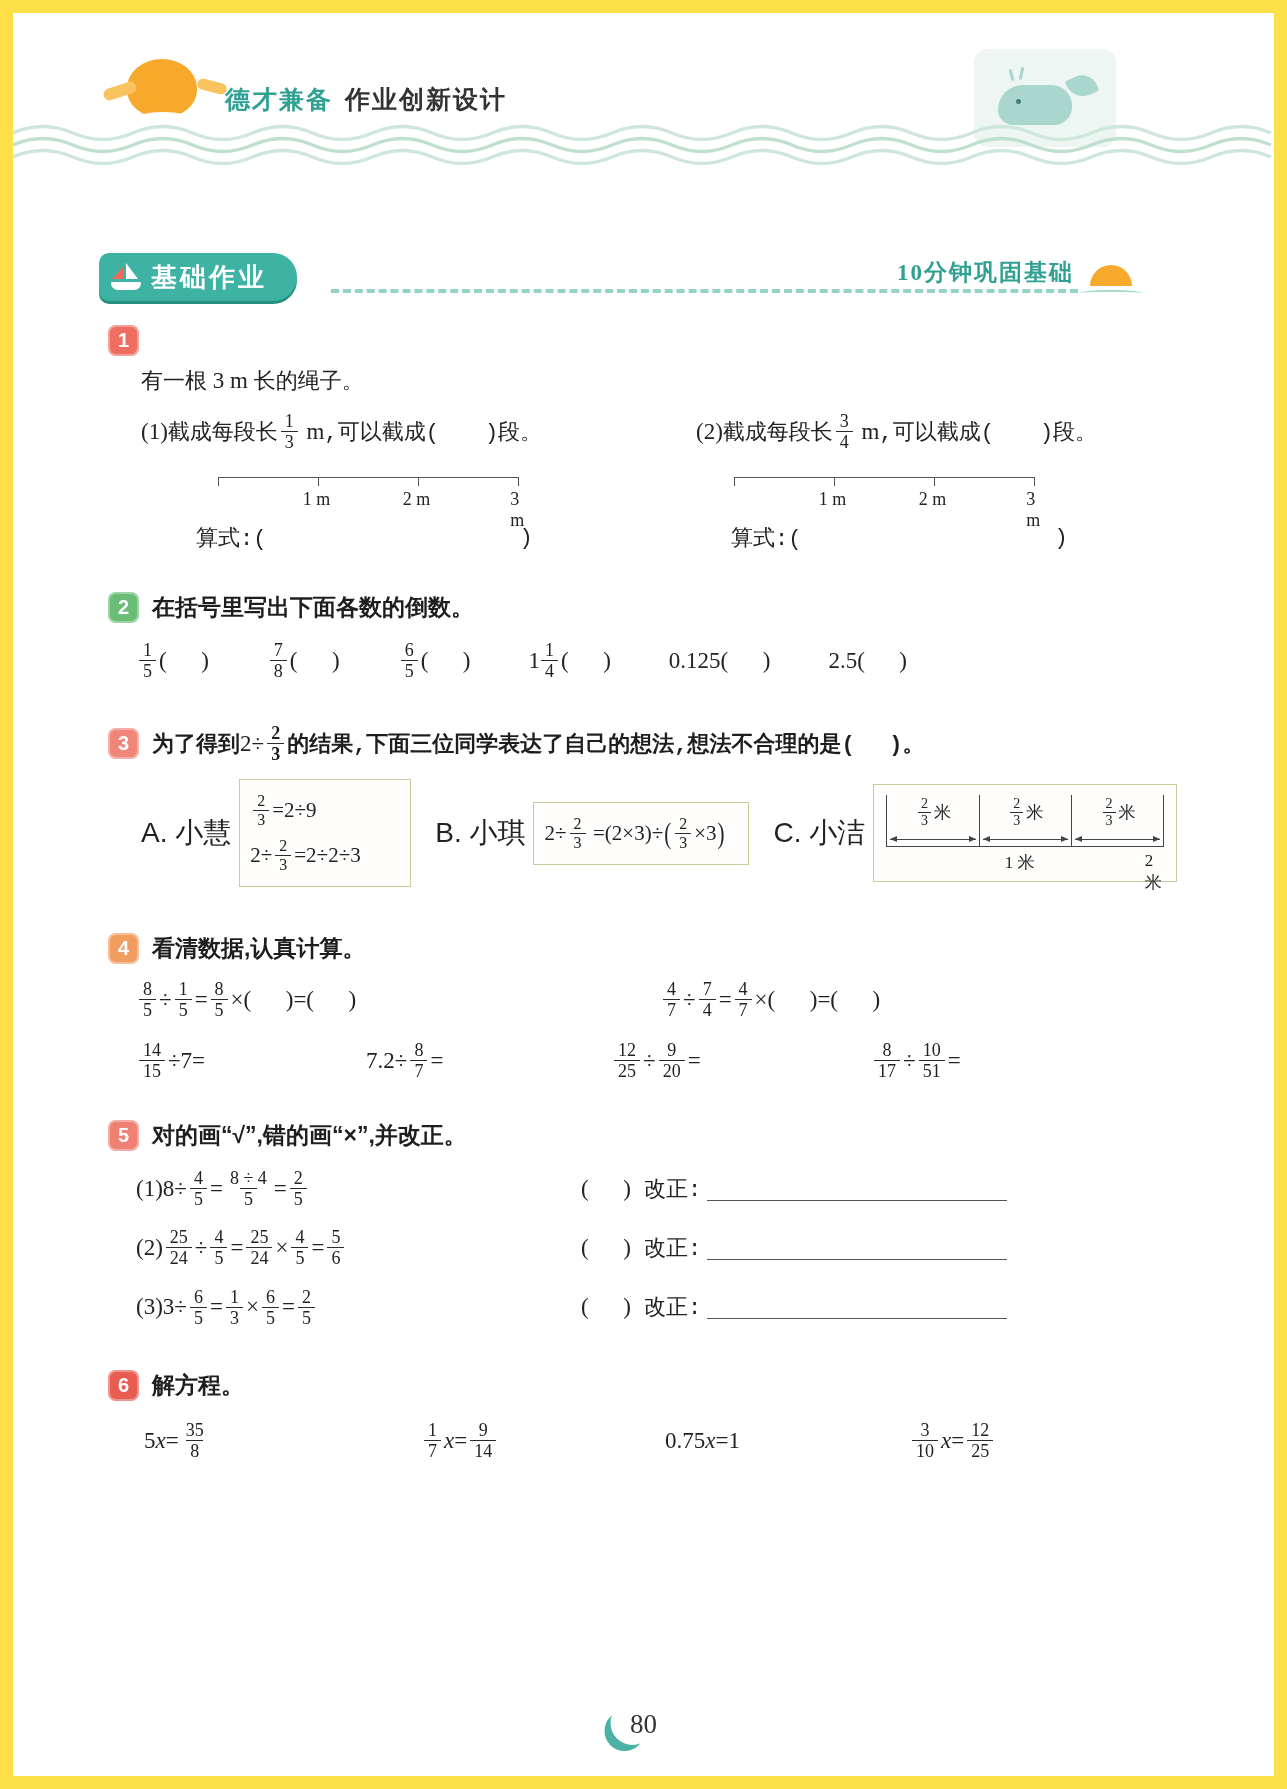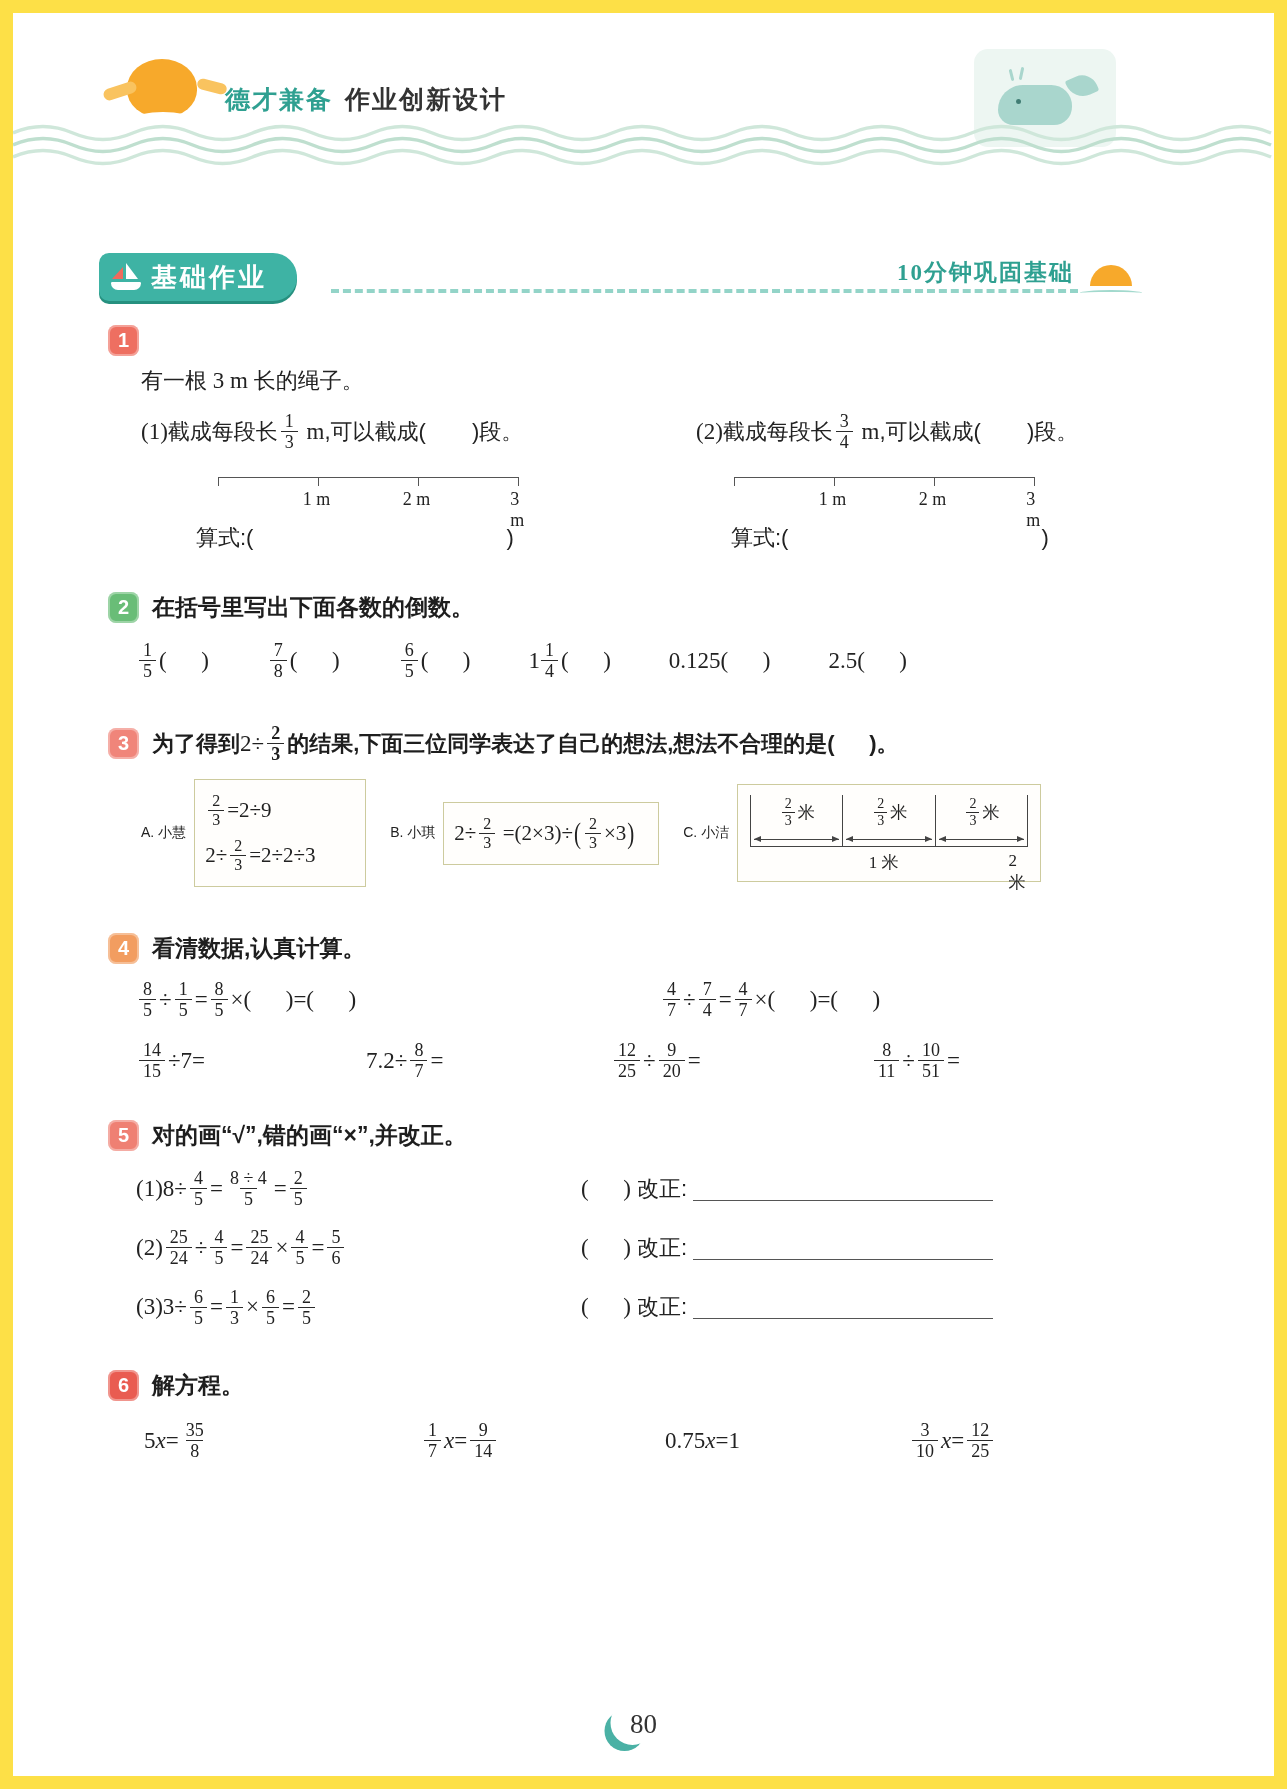--- a/index.html
+++ b/index.html
@@ -51,21 +51,21 @@
 .q{position:absolute;left:95px;right:85px}
 .qhead{display:flex;align-items:center;gap:13px}
 .qbadge{flex:0 0 auto;width:31px;height:31px;border-radius:8px;color:#fff;font-size:20px;font-weight:bold;display:flex;align-items:center;justify-content:center;box-shadow:inset 0 0 0 2px rgba(255,255,255,.35)}
 .qtitle{font-size:23px;font-weight:bold;color:#1e1e1e}
 .qtmath{font-weight:bold}
 .qtmath .rm{font-weight:normal}
 .indent{padding-left:33px}
 
 
 .math{display:inline-flex;align-items:center;flex-wrap:wrap;white-space:pre;font-size:22px}
-.math .cjk{font-family:Liberation Sans, sans-serif}
+.math .cjk{font-family:Liberation Mono, monospace}
 .math .rm{font-family:"Liberation Serif","DejaVu Serif",serif;font-size:23px}
 .frac{display:inline-flex;flex-direction:column;align-items:center;margin:1px 3px;font-family:"Liberation Serif","DejaVu Serif",serif;line-height:1.12}
 .fnum,.fden{padding:0 4px;font-size:18px;text-align:center}
 .fden{border-top:1.5px solid #2a2a2a}
 .mix{display:inline-flex;align-items:center}
 .mix .frac{margin-left:1px}
 .var{font-style:italic}
 .bigp{display:inline-block;transform:scaleY(1.45);margin:0 1px}
 .blankline{display:inline-block;width:300px;height:24px;border-bottom:1.4px solid #555;margin-left:6px}
 
@@ -82,21 +82,21 @@
 .frow .f1{width:535px}
 
 
 .q2pos{top:579px}
 .q2row{display:flex;align-items:center;margin-top:16px;padding-left:28px;gap:58px}
 
 
 .q3pos{top:709px}
 .optrow{display:flex;align-items:center;margin-top:14px;padding-left:33px;gap:24px}
 .opt{display:flex;align-items:center;gap:8px}
-.optlabel{font-size:14px;white-space:nowrap}
+.optlabel{font-size:28px;white-space:nowrap}
 .optbox{border:1.6px solid #cdcb9e;padding:8px 10px;background:#fffefc}
 .boxA{width:172px}
 .boxB{width:216px}
 .boxC{width:304px}
 .boxline{margin:3px 0}
 .boxline .rm{font-size:21px}
 .boxline .fnum,.boxline .fden{font-size:16px}
 .cdiag{position:relative;width:278px;margin:2px auto 0}
 .cdrow{display:flex}
 .cdseg{flex:1;position:relative;border-right:1.3px solid #444;padding:0 0 16px;display:flex;justify-content:center}
@@ -291,21 +291,21 @@
         <span class="qtitle">看清数据,认真计算。</span>
       </div>
       <div class="q4r1">
         <div class="q4a math"><span class="frac"><span class="fnum">8</span><span class="fden">5</span></span><span class="rm">÷</span><span class="frac"><span class="fnum">1</span><span class="fden">5</span></span><span class="rm">=</span><span class="frac"><span class="fnum">8</span><span class="fden">5</span></span><span class="rm">×(      )=(      )</span></div>
         <div class="math"><span class="frac"><span class="fnum">4</span><span class="fden">7</span></span><span class="rm">÷</span><span class="frac"><span class="fnum">7</span><span class="fden">4</span></span><span class="rm">=</span><span class="frac"><span class="fnum">4</span><span class="fden">7</span></span><span class="rm">×(      )=(      )</span></div>
       </div>
       <div class="q4r2">
         <div class="math"><span class="frac"><span class="fnum">14</span><span class="fden">15</span></span><span class="rm">÷7=</span></div>
         <div class="math"><span class="rm">7.2÷</span><span class="frac"><span class="fnum">8</span><span class="fden">7</span></span><span class="rm">=</span></div>
         <div class="math"><span class="frac"><span class="fnum">12</span><span class="fden">25</span></span><span class="rm">÷</span><span class="frac"><span class="fnum">9</span><span class="fden">20</span></span><span class="rm">=</span></div>
-        <div class="math"><span class="frac"><span class="fnum">8</span><span class="fden">11</span></span><span class="rm">÷</span><span class="frac"><span class="fnum">10</span><span class="fden">51</span></span><span class="rm">=</span></div>
+        <div class="math"><span class="frac"><span class="fnum">8</span><span class="fden">17</span></span><span class="rm">÷</span><span class="frac"><span class="fnum">10</span><span class="fden">51</span></span><span class="rm">=</span></div>
       </div>
     </section>
 
     <section class="q q5pos">
       <div class="qhead">
         <span class="qbadge" style="background: rgb(239, 128, 115);">5</span>
         <span class="qtitle">对的画“√”,错的画“×”,并改正。</span>
       </div>
       <div class="q5row">
         <div class="q5expr math"><span class="rm">(1)8÷</span><span class="frac"><span class="fnum">4</span><span class="fden">5</span></span><span class="rm">=</span><span class="frac"><span class="fnum">8 ÷ 4</span><span class="fden">5</span></span><span class="rm">=</span><span class="frac"><span class="fnum">2</span><span class="fden">5</span></span></div>

